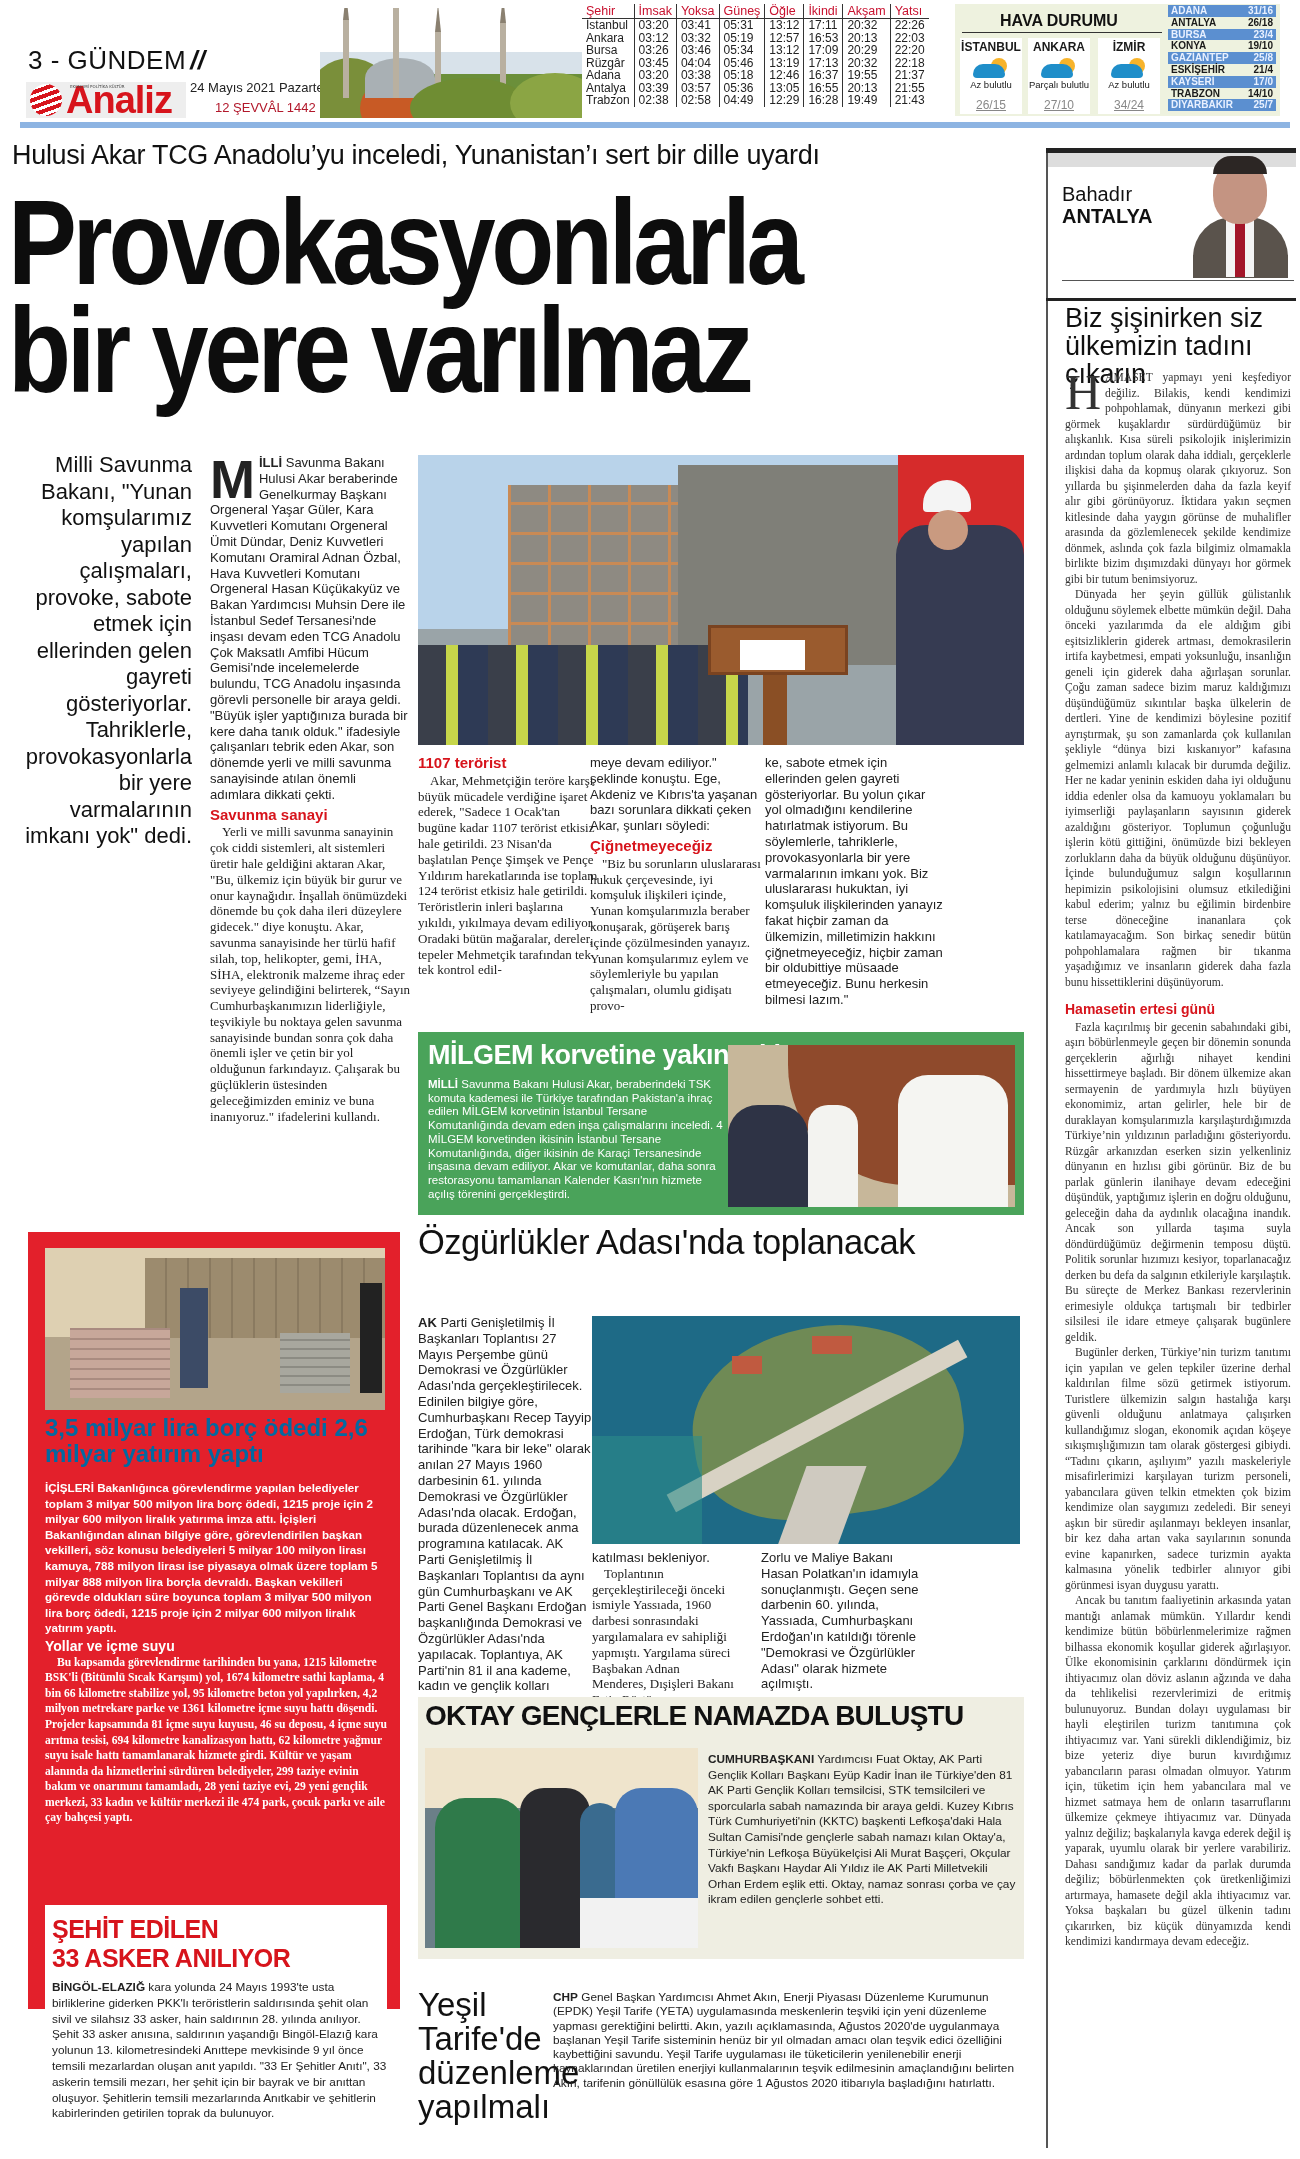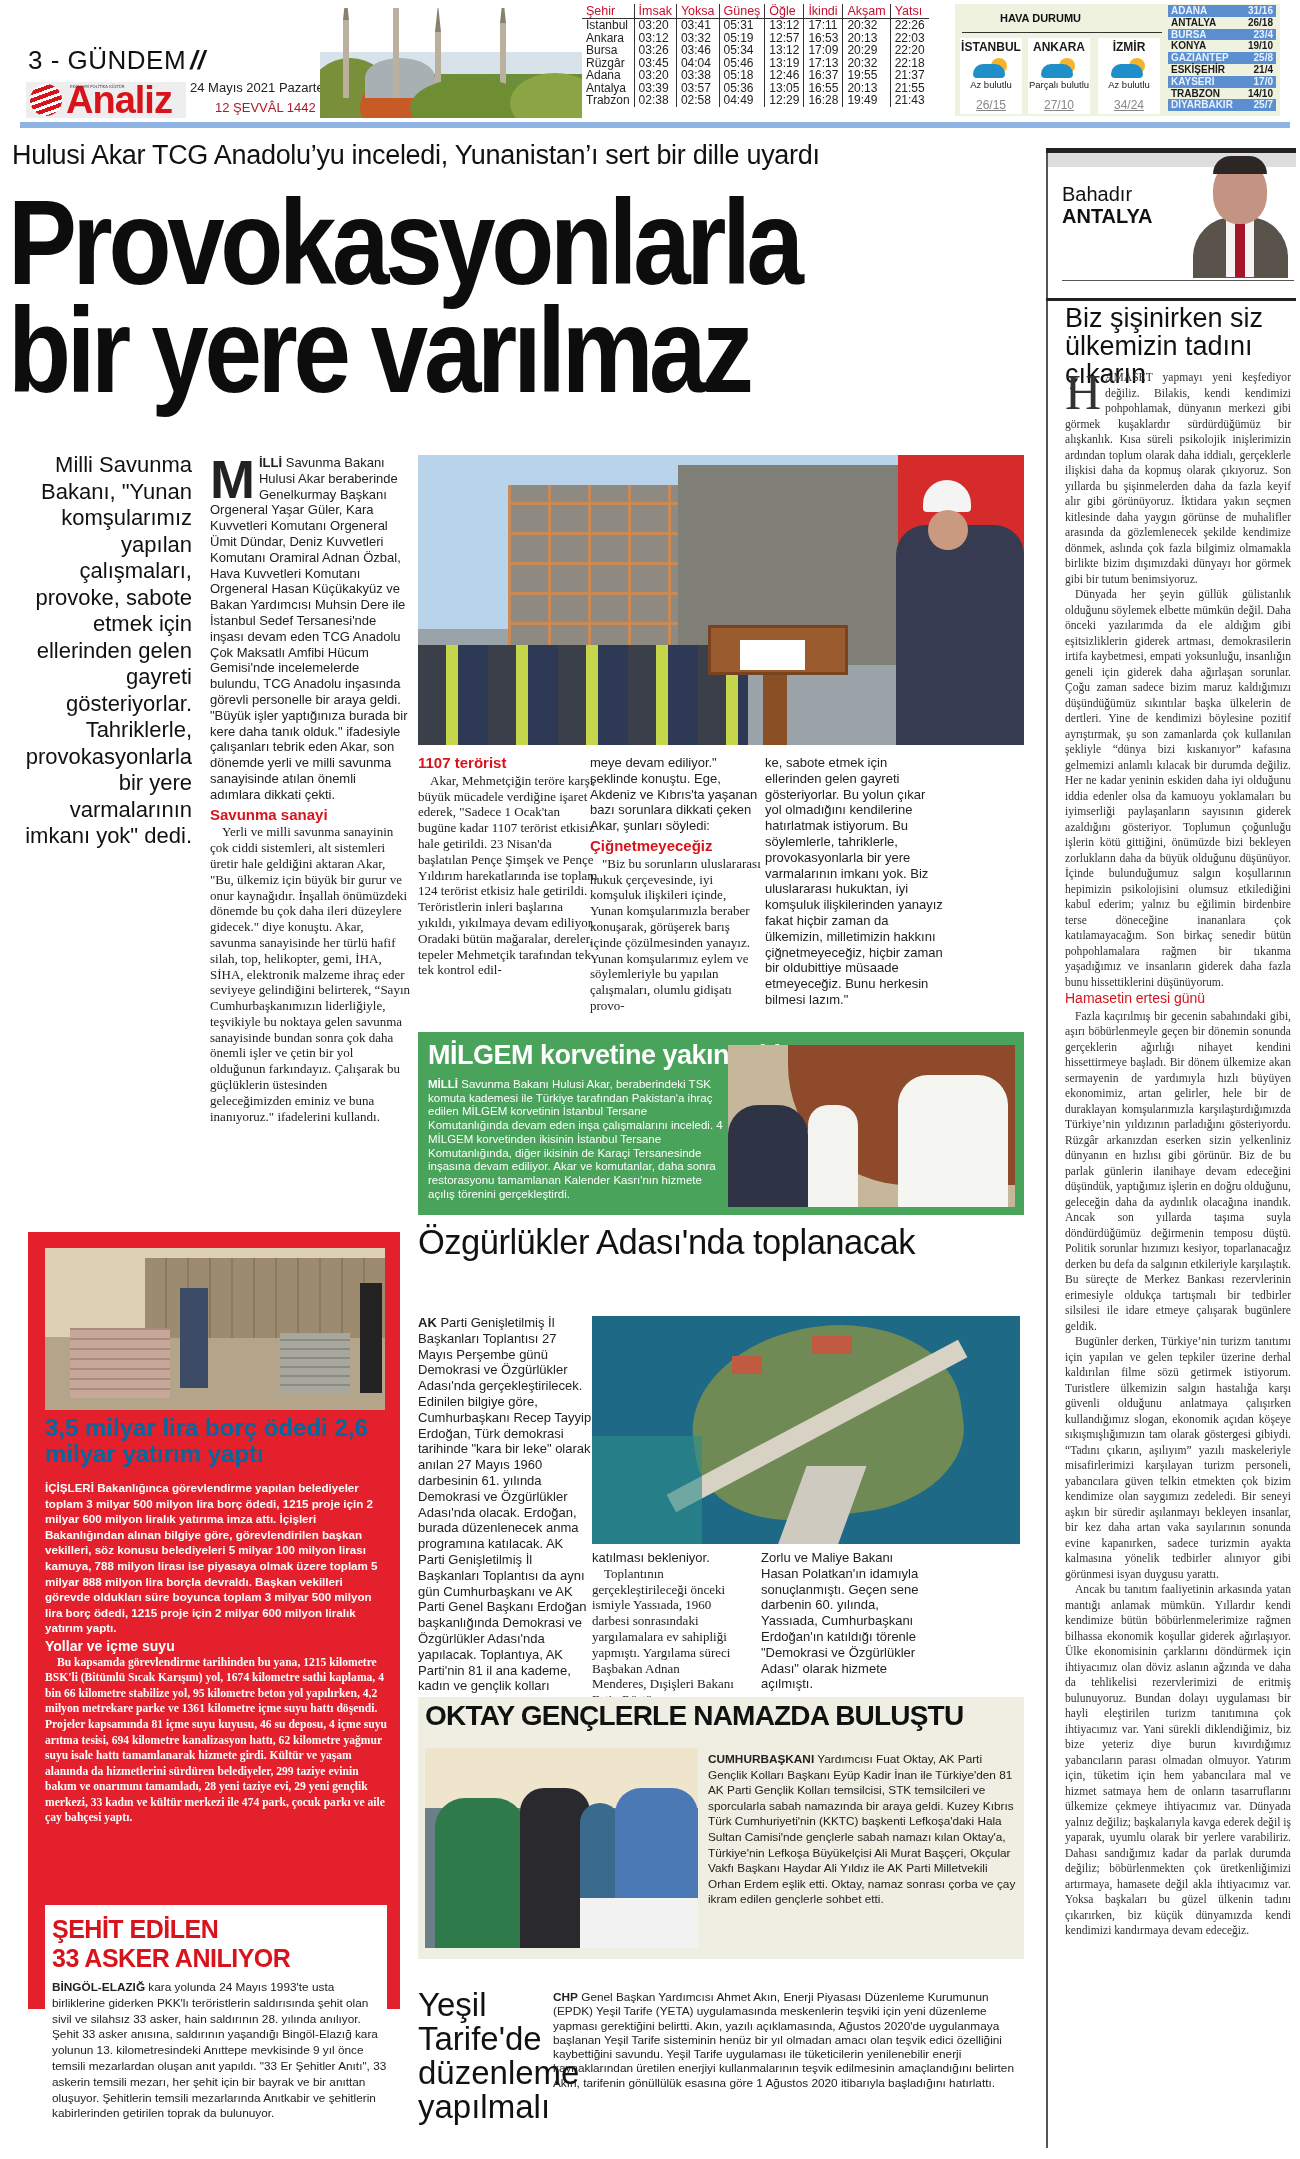--- a/index.html
+++ b/index.html
@@ -22,21 +22,21 @@
   .minaret::before { content: ""; position: absolute; top: -28px; left: 0; border-left: 3px solid transparent; border-right: 3px solid transparent; border-bottom: 28px solid #8a8070; }
   .dome { position: absolute; border-radius: 50% 50% 0 0; background: #a9b0b4; }
   .tree { position: absolute; border-radius: 50%; }
 
   #prayer-table { left: 582px; top: 4px; font-family: "Liberation Sans", sans-serif; font-size: 12px; border-collapse: collapse; }
   #prayer-table th { color: #c8102e; font-weight: normal; font-size: 12.5px; text-align: left; padding: 0 4px; border-bottom: 1px solid #333; border-right: 1px solid #333; line-height: 14px; }
   #prayer-table td { padding: 0 4px; line-height: 12.5px; border-right: 1px solid #333; color: #222; }
   #prayer-table th:last-child, #prayer-table td:last-child { border-right: none; }
 
   #weather-box { left: 955px; top: 4px; width: 325px; height: 112px; background: #eef2df; }
-  #weather-title { left: 1000px; top: 12px; font-size: 11px; font-weight: 900; font-family: "Liberation Sans", sans-serif; color: #111; }
+  #weather-title { left: 1000px; top: 12px; font-size: 16px; font-weight: 900; font-family: "Liberation Sans", sans-serif; color: #111; }
   #weather-rule { left: 962px; top: 32px; width: 200px; height: 1px; background: #333; }
   .wcity { position: absolute; top: 38px; width: 62px; height: 76px; background: #fff; text-align: center; font-family: "Liberation Sans", sans-serif; }
   .wcity .nm { font-size: 12px; font-weight: bold; margin-top: 2px; display: block; }
   .wcity .cloud { position: relative; width: 36px; height: 20px; margin: 4px auto 0; }
   .wcity .cloud .sun { position: absolute; right: 2px; top: 0; width: 16px; height: 16px; border-radius: 50%; background: #f7b32b; }
   .wcity .cloud .cl { position: absolute; left: 0; bottom: 0; width: 32px; height: 14px; border-radius: 10px 10px 4px 4px; background: #1f8ec9; }
   .wcity .desc { font-size: 9.5px; display: block; margin-top: 2px; line-height: 10px; }
   .wcity .tmp { font-size: 12px; color: #888; text-decoration: underline; display: block; position: absolute; bottom: 2px; width: 100%; }
   #weather-list { left: 1168px; top: 5px; width: 108px; font-family: "Liberation Sans", sans-serif; font-size: 10px; font-weight: bold; }
   #weather-list .row { display: flex; justify-content: space-between; padding: 0 3px; height: 11.8px; line-height: 11.8px; }
@@ -99,21 +99,21 @@
   #col-shade { left: 1048px; top: 153px; width: 248px; height: 14px; background: #ddd; }
   #col-vline { left: 1046px; top: 148px; width: 2px; height: 2000px; background: #555; }
   #author-first { left: 1062px; top: 183px; font-family: "Liberation Sans", sans-serif; font-size: 20px; color: #111; }
   #author-last { left: 1062px; top: 205px; font-family: "Liberation Sans", sans-serif; font-size: 20px; font-weight: 900; color: #111; }
   #author-photo { left: 1168px; top: 142px; width: 126px; height: 136px; overflow: hidden; }
   #col-rule2 { left: 1062px; top: 280px; width: 232px; height: 1px; background: #555; }
   #col-rule3 { left: 1046px; top: 298px; width: 250px; height: 3px; background: #222; }
   #col-title { left: 1065px; top: 286px; width: 225px; font-family: "Liberation Sans", sans-serif; font-size: 27px; line-height: 28px; color: #111; padding-top: 18px; }
   #col-body { left: 1065px; top: 370px; width: 226px; font-family: "Liberation Serif", serif; font-size: 11.6px; line-height: 15.5px; color: #333; text-align: justify; }
   #col-body .dc { float: left; font-size: 50px; line-height: 40px; margin: 2px 4px 0 0; font-family: "Liberation Serif", serif; }
-  #col-body .sh { display: block; font-family: "Liberation Sans", sans-serif; color: #d7141c; font-weight: normal; font-size: 14px; margin: 1px 0 2px; }
+  #col-body .sh { display: block; font-family: "Liberation Sans", sans-serif; color: #d7141c; font-weight: bold; font-size: 14px; margin: 12px 0 2px; }
   #col-body p { text-indent: 10px; }
   #col-body p.first { text-indent: 0; }
 </style>
 </head>
 <body>
 
 <div class="abs" id="section-label"><span>3 - GÜNDEM</span><b>//</b></div>
 
 <div class="abs" id="logo">
   <span class="globe"></span>

